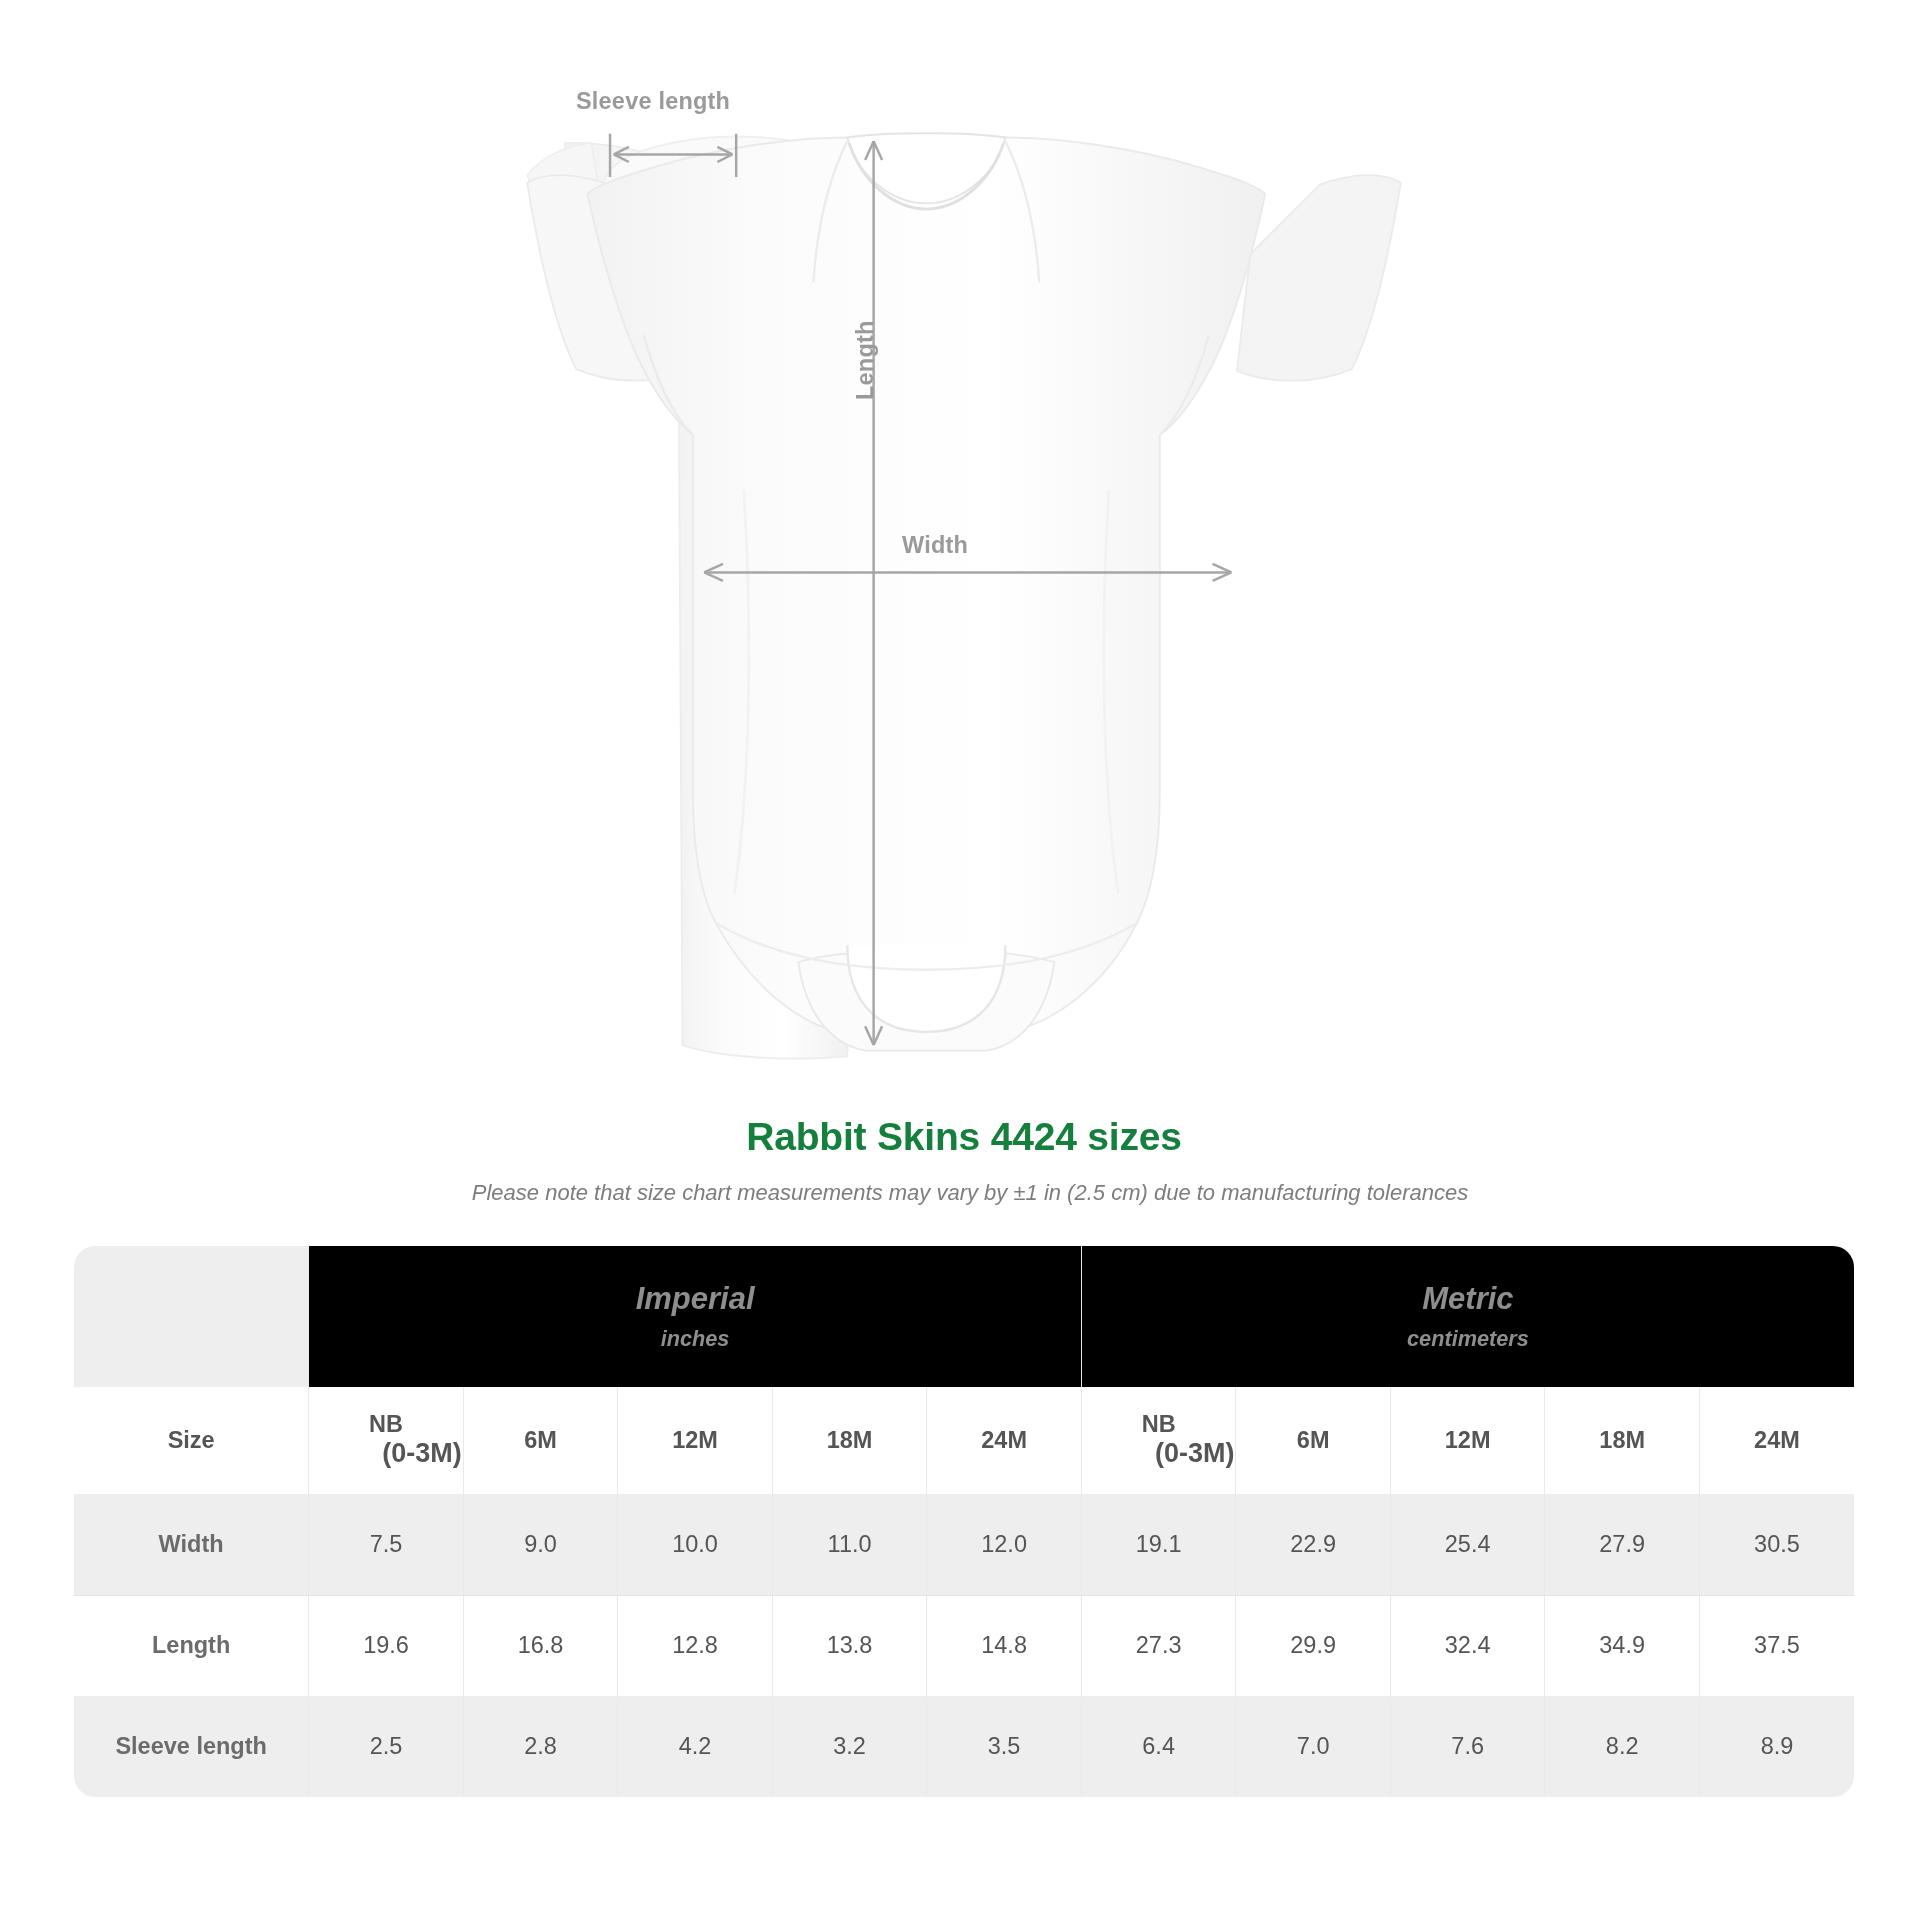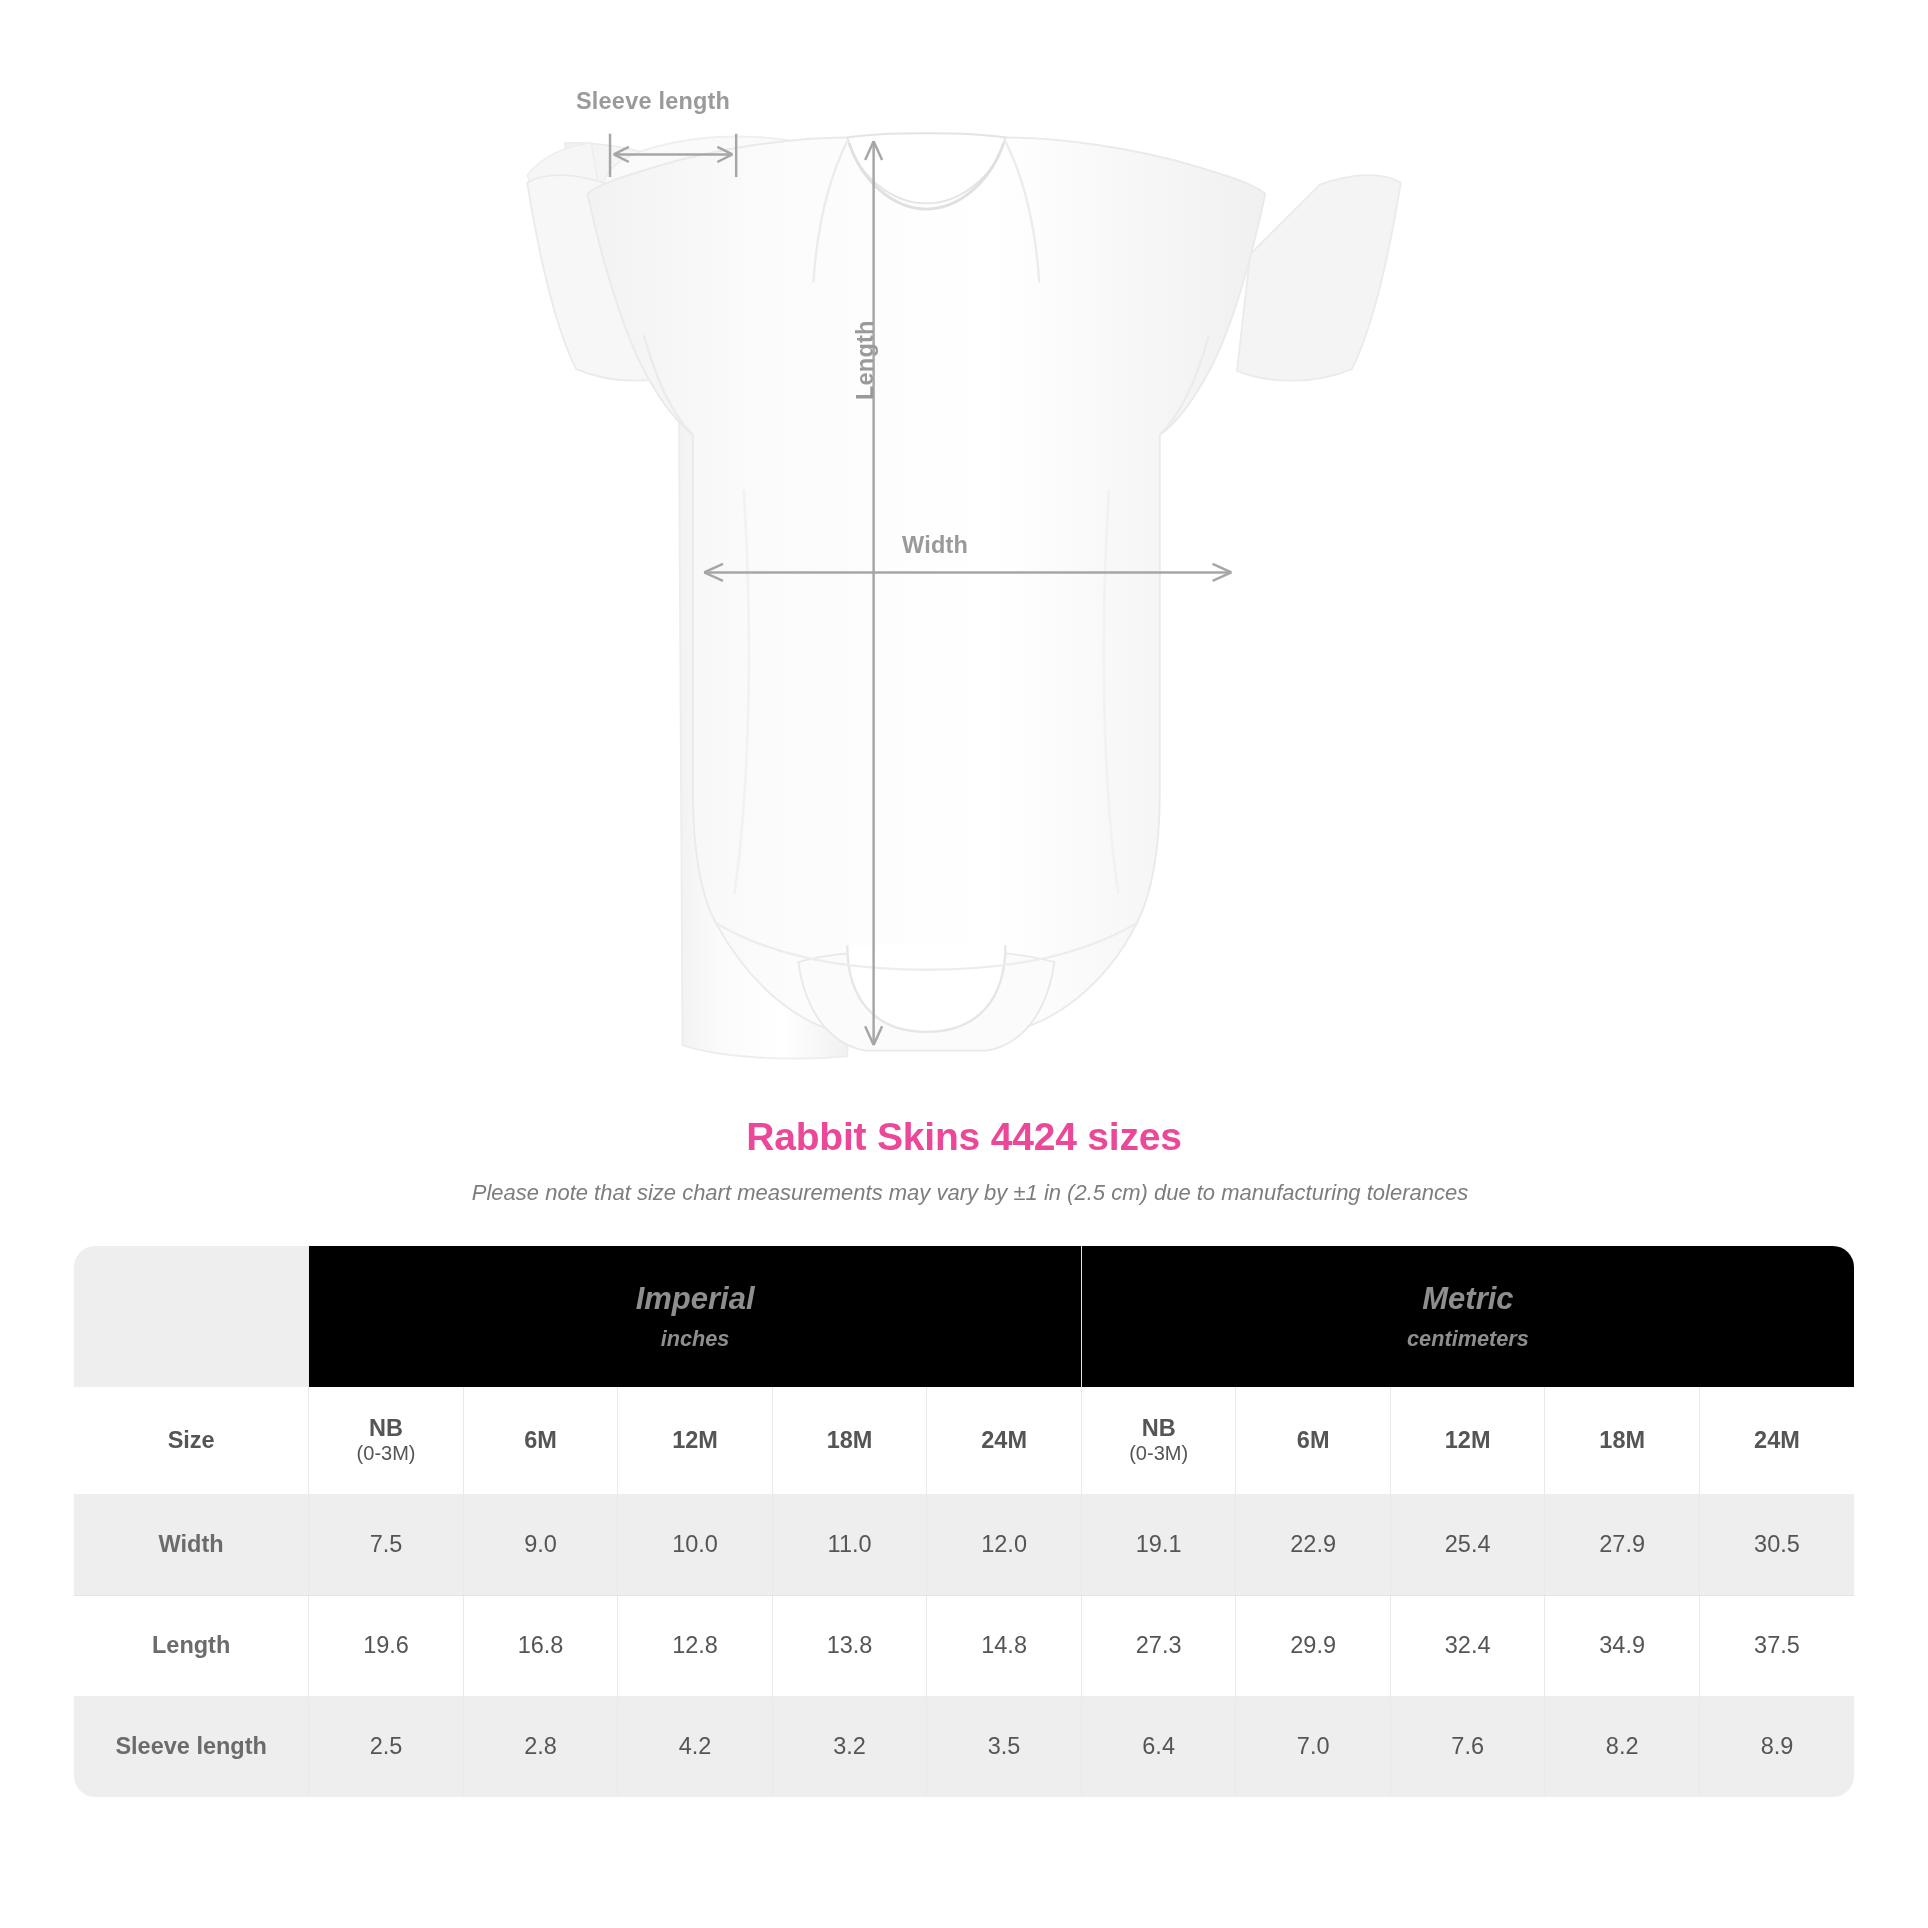--- a/index.html
+++ b/index.html
@@ -61,21 +61,21 @@
 
   
   .title-block {
     width: 100%;
     text-align: center;
     margin-top: 3.8px;
   }
   .chart-title {
     font-size: 39px;
     font-weight: bold;
-    color: #ec4899;
+    color: #15803d;
     letter-spacing: -0.2px;
   }
   .chart-note {
     margin-top: 21px;
     font-size: 22px;
     font-style: italic;
     color: #7d7d7d;
     padding-left: 12px;
   }
 
@@ -137,22 +137,23 @@
   .head-row th {
     height: 105px;
     background: #ffffff;
     font-size: 23.5px;
     font-weight: bold;
     color: #6b6b6b;
     border-bottom: 0.9px solid #ededed;
   }
   .head-row th .sub {
     display: block;
-    font-weight: normal;
-    font-size: 20px;
+    font-weight: bold;
+    font-size: 27px;
+    text-align: right;
   }
 
   .data-row td {
     height: 98px;
     border-bottom: 0.9px solid #ededed;
   }
   .data-row.alt td {
     background: #eeeeee;
     border-bottom: 0.9px solid #e4e4e4;
   }

